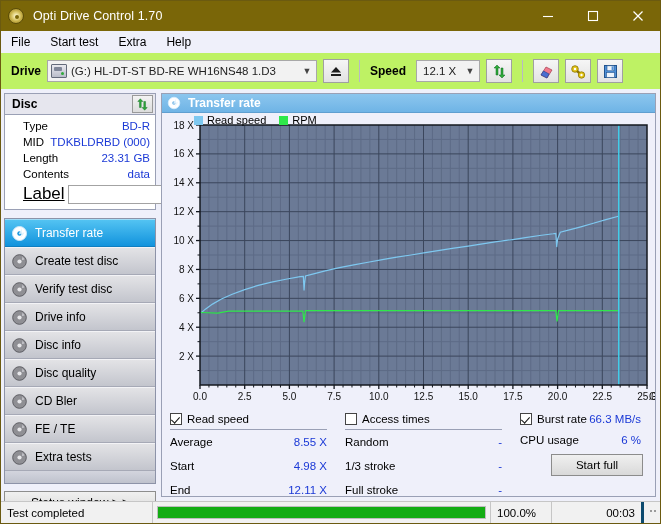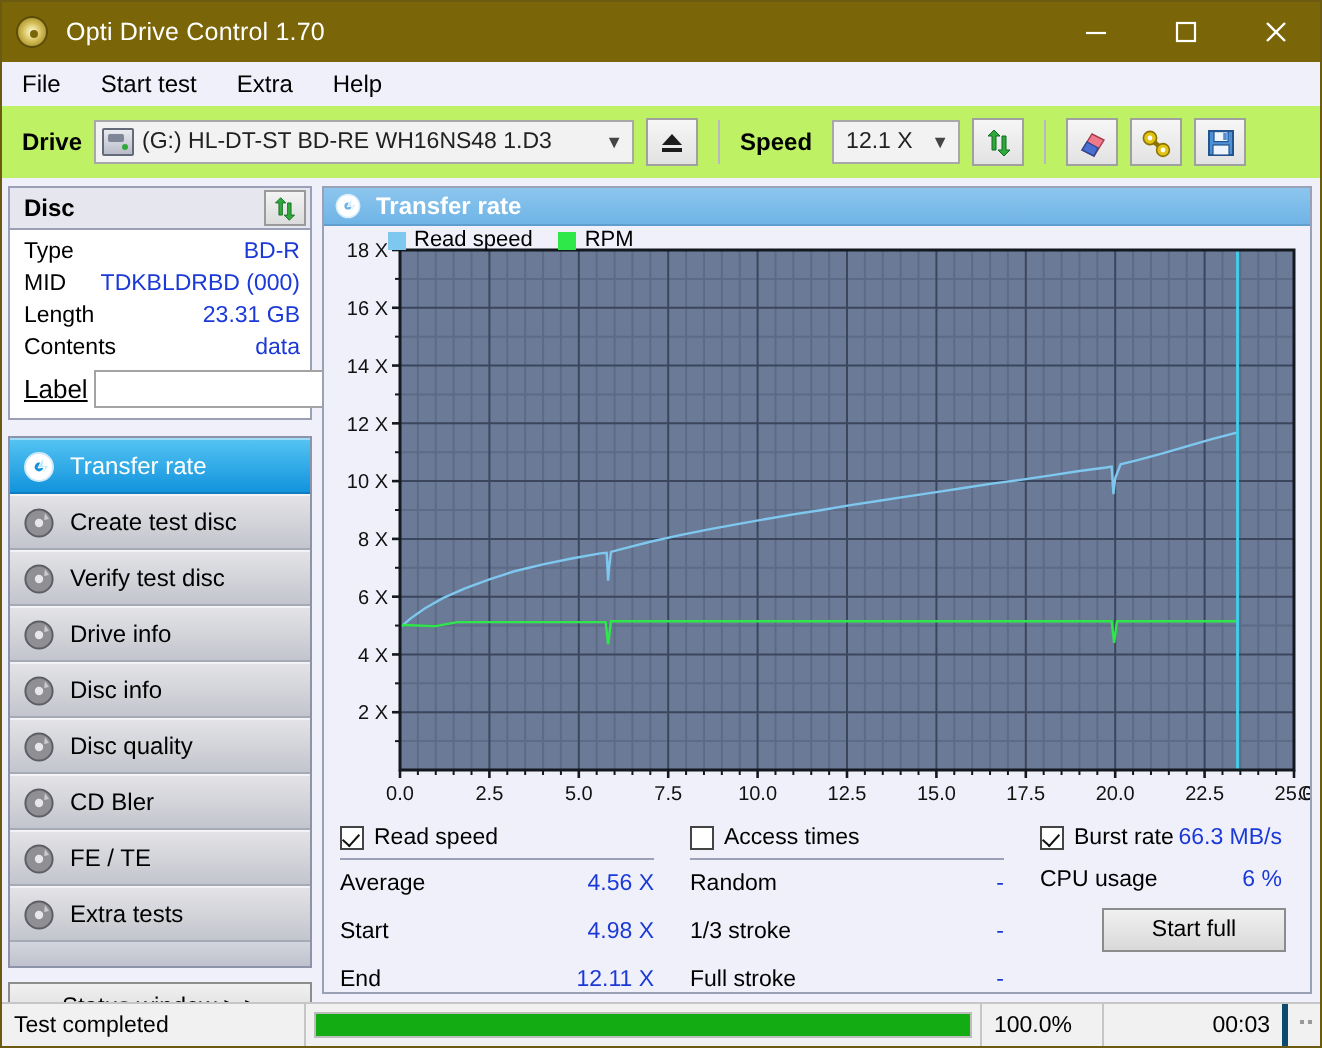--- a/index.html
+++ b/index.html
@@ -143,29 +143,29 @@
     font-size: 12px; font-weight: bold; color: #000;
   }
   .disc-head .spacer { flex: 1; }
   .mini-btn {
     width: 21px; height: 18px;
     background: linear-gradient(#f3f3f3, #dcdcdc);
     border: 1px solid #9a9a9a;
     display: flex; align-items: center; justify-content: center;
     flex: none;
   }
-  .disc-rows { padding: 3px 5px 5px 7px; }
+  .disc-rows { padding: 3px 5px 5px 18px; }
   .drow {
     display: flex; align-items: center;
     height: 16px; font-size: 11.5px; color: #000;
   }
   .drow .k { flex: none; }
   .drow .v { flex: 1; text-align: right; color: #1b39d6; }
   .label-row { display: flex; align-items: center; margin-top: 2px; gap: 3px; }
-  .label-row .k { font-size: 13px; text-decoration: underline; }
+  .label-row .k { font-size: 17px; text-decoration: underline; }
   .label-input {
     flex: 1; height: 19px;
     background: #ffffff; border: 1px solid #a3a3a3;
     font-size: 11px; color: #000;
     padding: 0 3px;
   }
   .cd-btn {
     width: 22px; height: 20px; flex: none;
     background: linear-gradient(#f3f3f3, #dcdcdc);
     border: 1px solid #9a9a9a;
@@ -720,21 +720,21 @@
       <div class="stats">
         <div class="stat-cols">
           <div class="col c1">
             <div class="chk-row">
               <span class="chk on"></span>
               <span class="chk-lbl">Read speed</span>
             </div>
             <div class="rule"></div>
             <div class="srow">
               <span class="k">Average</span>
-              <span class="v">4.56 X</span>
+              <span class="v">8.55 X</span>
             </div>
             <div class="srow">
               <span class="k">Start</span>
               <span class="v">4.98 X</span>
             </div>
             <div class="srow">
               <span class="k">End</span>
               <span class="v">12.11 X</span>
             </div>
           </div>

